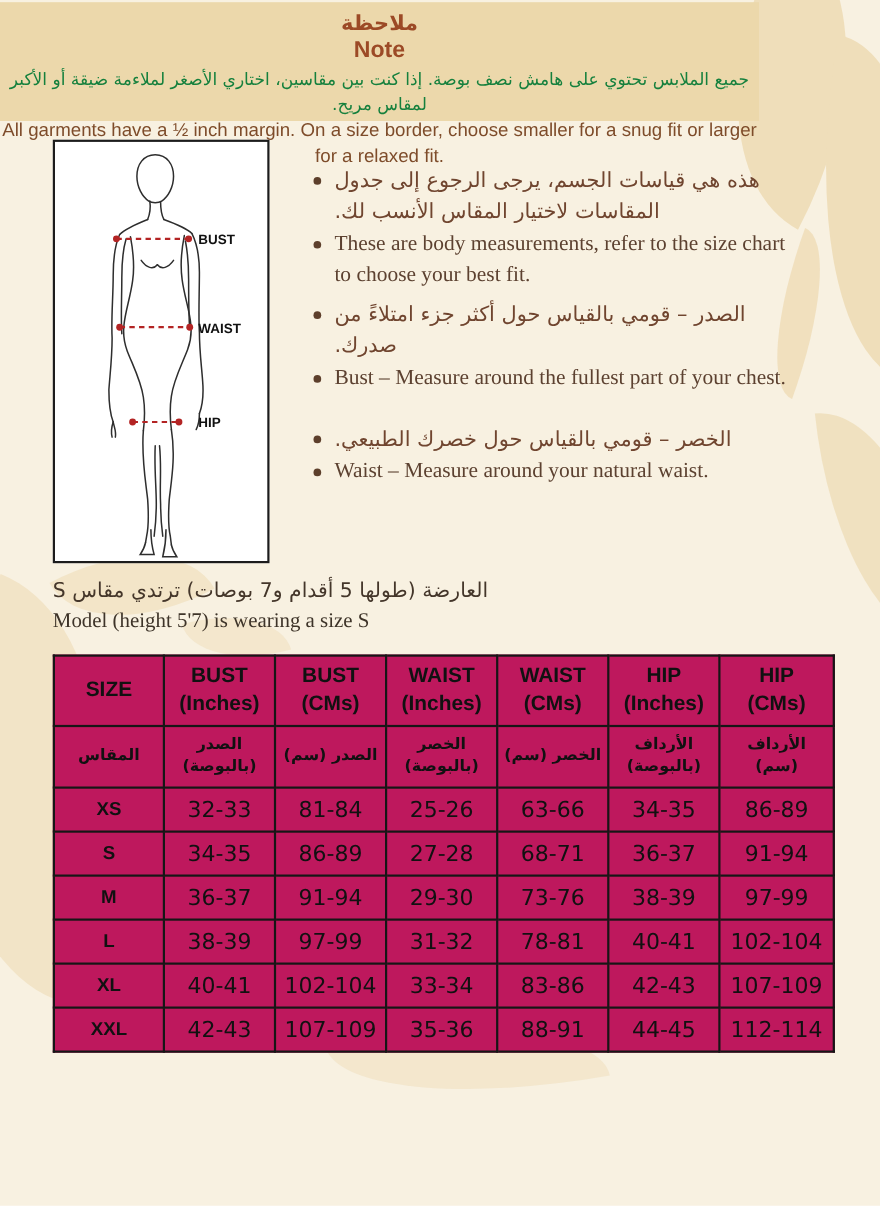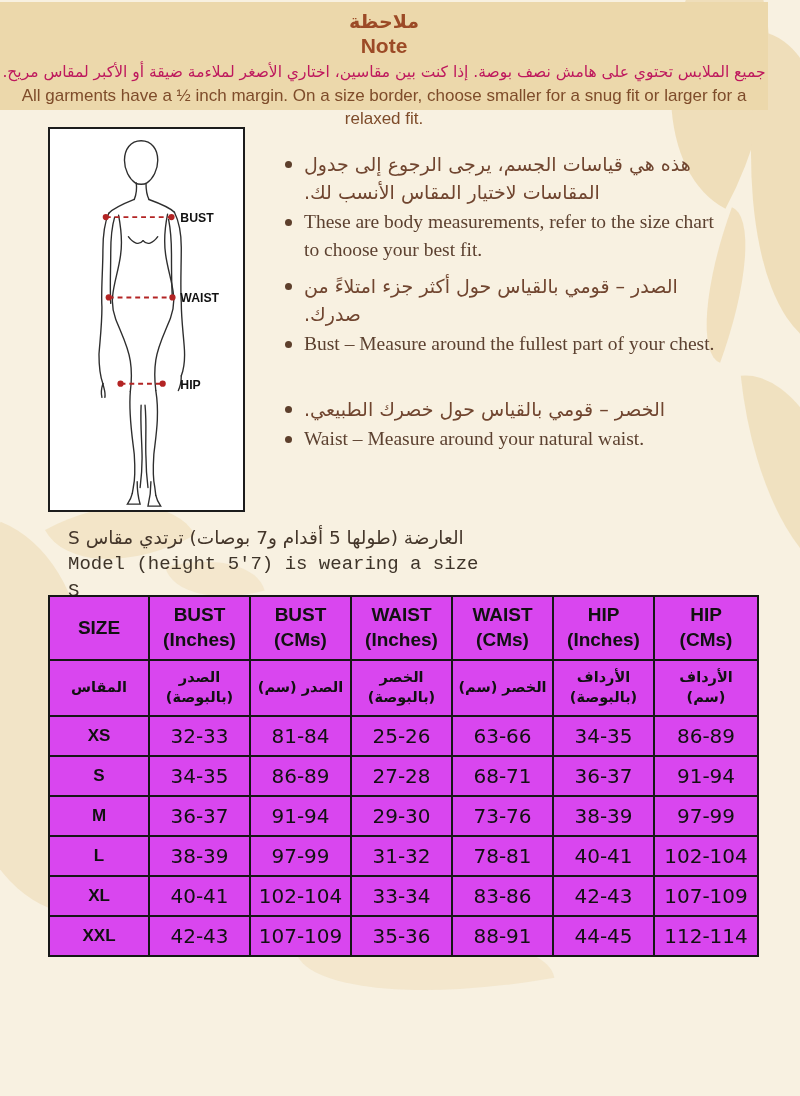--- a/index.html
+++ b/index.html
@@ -47,93 +47,93 @@
     background:#ffffff;
     border:2px solid #1c1c1c;
   }
   .diagram svg { display:block; width:100%; height:100%; }
 
   
   .bullets {
     position:absolute; left:285px; top:150px; width:440px;
   }
   .bullet-group-1 { margin-bottom:8px; }
-  .bullet-group-2 { margin-bottom:37px; }
+  .bullet-group-2 { margin-bottom:27px; }
   .bullet-group-3 { }
   .bullet-item { display:flex; align-items:flex-start; margin-bottom:2px; }
   .bullet-dot {
     flex:0 0 auto;
     width:7px; height:7px; border-radius:50%;
     background:#5d3f2b; margin:11px 12px 0 0;
   }
   .bullet-text-ar {
     direction:rtl; text-align:left;
     font-family:"DejaVu Sans", sans-serif;
     font-size:19px; line-height:28px;
     color:#70452f;
   }
   .bullet-text-en {
     font-family:"Liberation Serif", serif;
     font-size:19.5px; line-height:28px;
     color:#5c4130;
   }
 
   
-  .model-note { position:absolute; left:48px; top:524px; width:420px;margin-left:20px; }
+  .model-note { position:absolute; left:48px; top:524px; width:420px; }
   .model-note-ar {
     direction:rtl; text-align:left;
     font-family:"DejaVu Sans", sans-serif;
     font-size:18.5px; line-height:27px; color:#44362a;
   }
   .model-note-en {
-    font-family:Liberation Mono, monospace;
+    font-family:Liberation Serif, serif;
     font-size:19px; line-height:27px; color:#3e3429;
   }
 
   
   .size-table-wrap { position:absolute; left:48px; top:595px; }
   table.size-table {
     border-collapse:collapse; table-layout:fixed;
-    width:709px; background:#d946ef;
+    width:709px; background:#be185d;
   }
   table.size-table th, table.size-table td {
     border:2px solid #161616;
     text-align:center; vertical-align:middle;
     overflow:hidden;
   }
   tr.hdr-en th { height:64px; font-size:19px; font-weight:700; line-height:1.3; color:#111; }
   tr.hdr-en th .h2line { display:block; }
   tr.hdr-ar th {
     height:56px; direction:rtl;
     font-family:"DejaVu Sans", sans-serif;
     font-size:14.5px; font-weight:700; line-height:1.35; color:#111;
     padding:0 3px;
   }
   tr.data-row td { height:40px; font-family:"DejaVu Sans", sans-serif; font-size:20px; color:#111; }
   tr.data-row td.size-cell { font-family:"Liberation Sans", sans-serif; font-size:17px; font-weight:700; }
 
   
   .note-band {
-    position:absolute; left:0; bottom:0; width:768px; height:108px;
+    position:absolute; left:0; bottom:0; width:690px; height:108px;
     background:#ecd8ab;
     text-align:center;
     padding-top:7px;
     z-index:1;
   }
   .note-heading-ar {
     font-family:"DejaVu Sans", sans-serif;
     font-size:19px; font-weight:700; color:#9c4a26; line-height:24px;
   }
   .note-heading-en {
     font-size:21px; font-weight:700; color:#9c4a26; line-height:26px;
   }
   .note-body-ar {
     direction:rtl;
     font-family:"DejaVu Sans", sans-serif;
-    font-size:15.5px; color:#be185d; line-height:23px; margin-top:2px;
+    font-size:15.5px; color:#15803d; line-height:23px; margin-top:2px;
   }
   .note-body-en {
     font-size:17px; color:#7e4c2a; line-height:23px;
   }
 
   
   .measure-label { font-family:"Liberation Sans", sans-serif; font-size:12.5px; font-weight:700; fill:#111; }
 </style>
 </head>
 <body>

